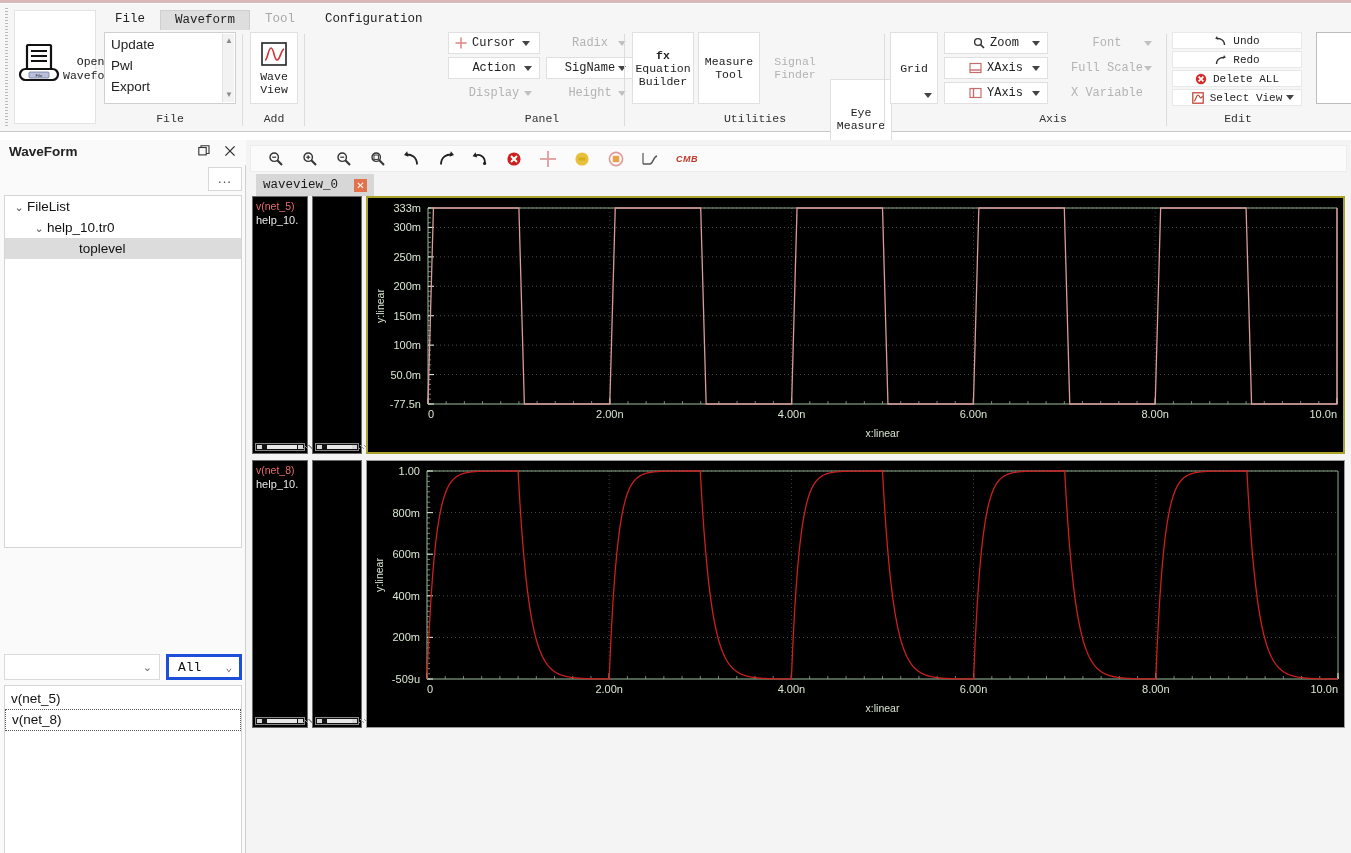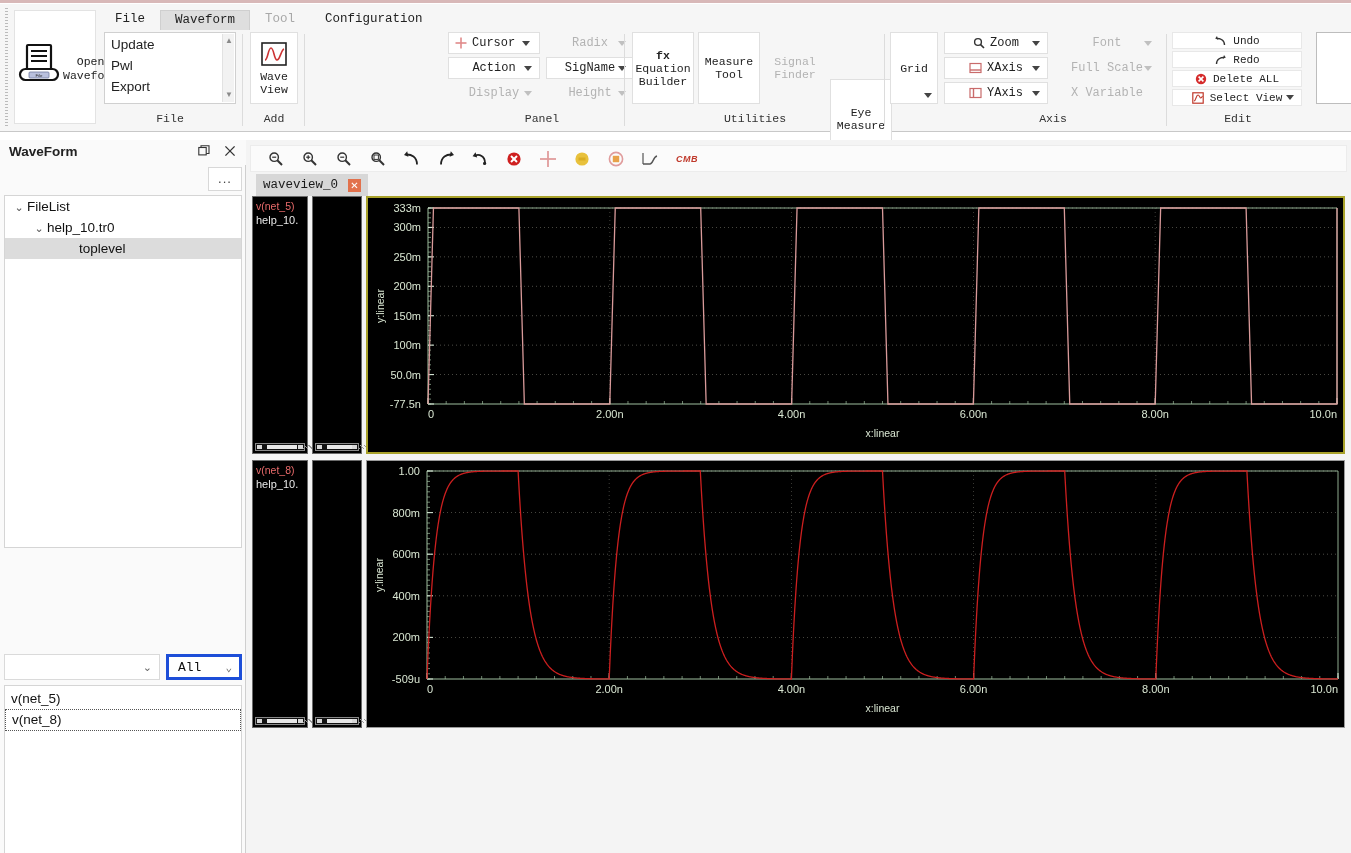--- a/index.html
+++ b/index.html
@@ -144,21 +144,21 @@
   #wtoolbar {
     position:absolute; left:4px; top:5px; width:1097px; height:27px;
     background:#fbfbfb; border:1px solid #ececec;
     display:flex; align-items:center; gap:0px; padding-left:8px;
   }
   .tbi { width:34px; height:25px; display:flex; align-items:center; justify-content:center;font-style:italic; }
 
   #tabstrip { position:absolute; left:4px; top:34px; width:1097px; height:22px; }
   #wv-tab {
     position:absolute; left:6px; top:0; height:22px; background:#d7d7d7;
-    display:flex; align-items:center; gap:10px; padding:0 7px;
+    display:flex; align-items:center; gap:16px; padding:0 7px;
     font-family:"Liberation Mono", monospace; font-size:12.5px; color:#1a1a1a;
   }
   .tabclose { width:13px; height:13px; background:#e2714c; color:#fff; font-size:10px;
     display:flex; align-items:center; justify-content:center; font-family:"Liberation Sans",sans-serif; }
 
   .panewrap { position:absolute; left:4px; width:1097px; }
   #pane0 { top:56px; height:262px; }
   #pane1 { top:320px; height:272px; }
 
   .namecol, .namecol2 {

